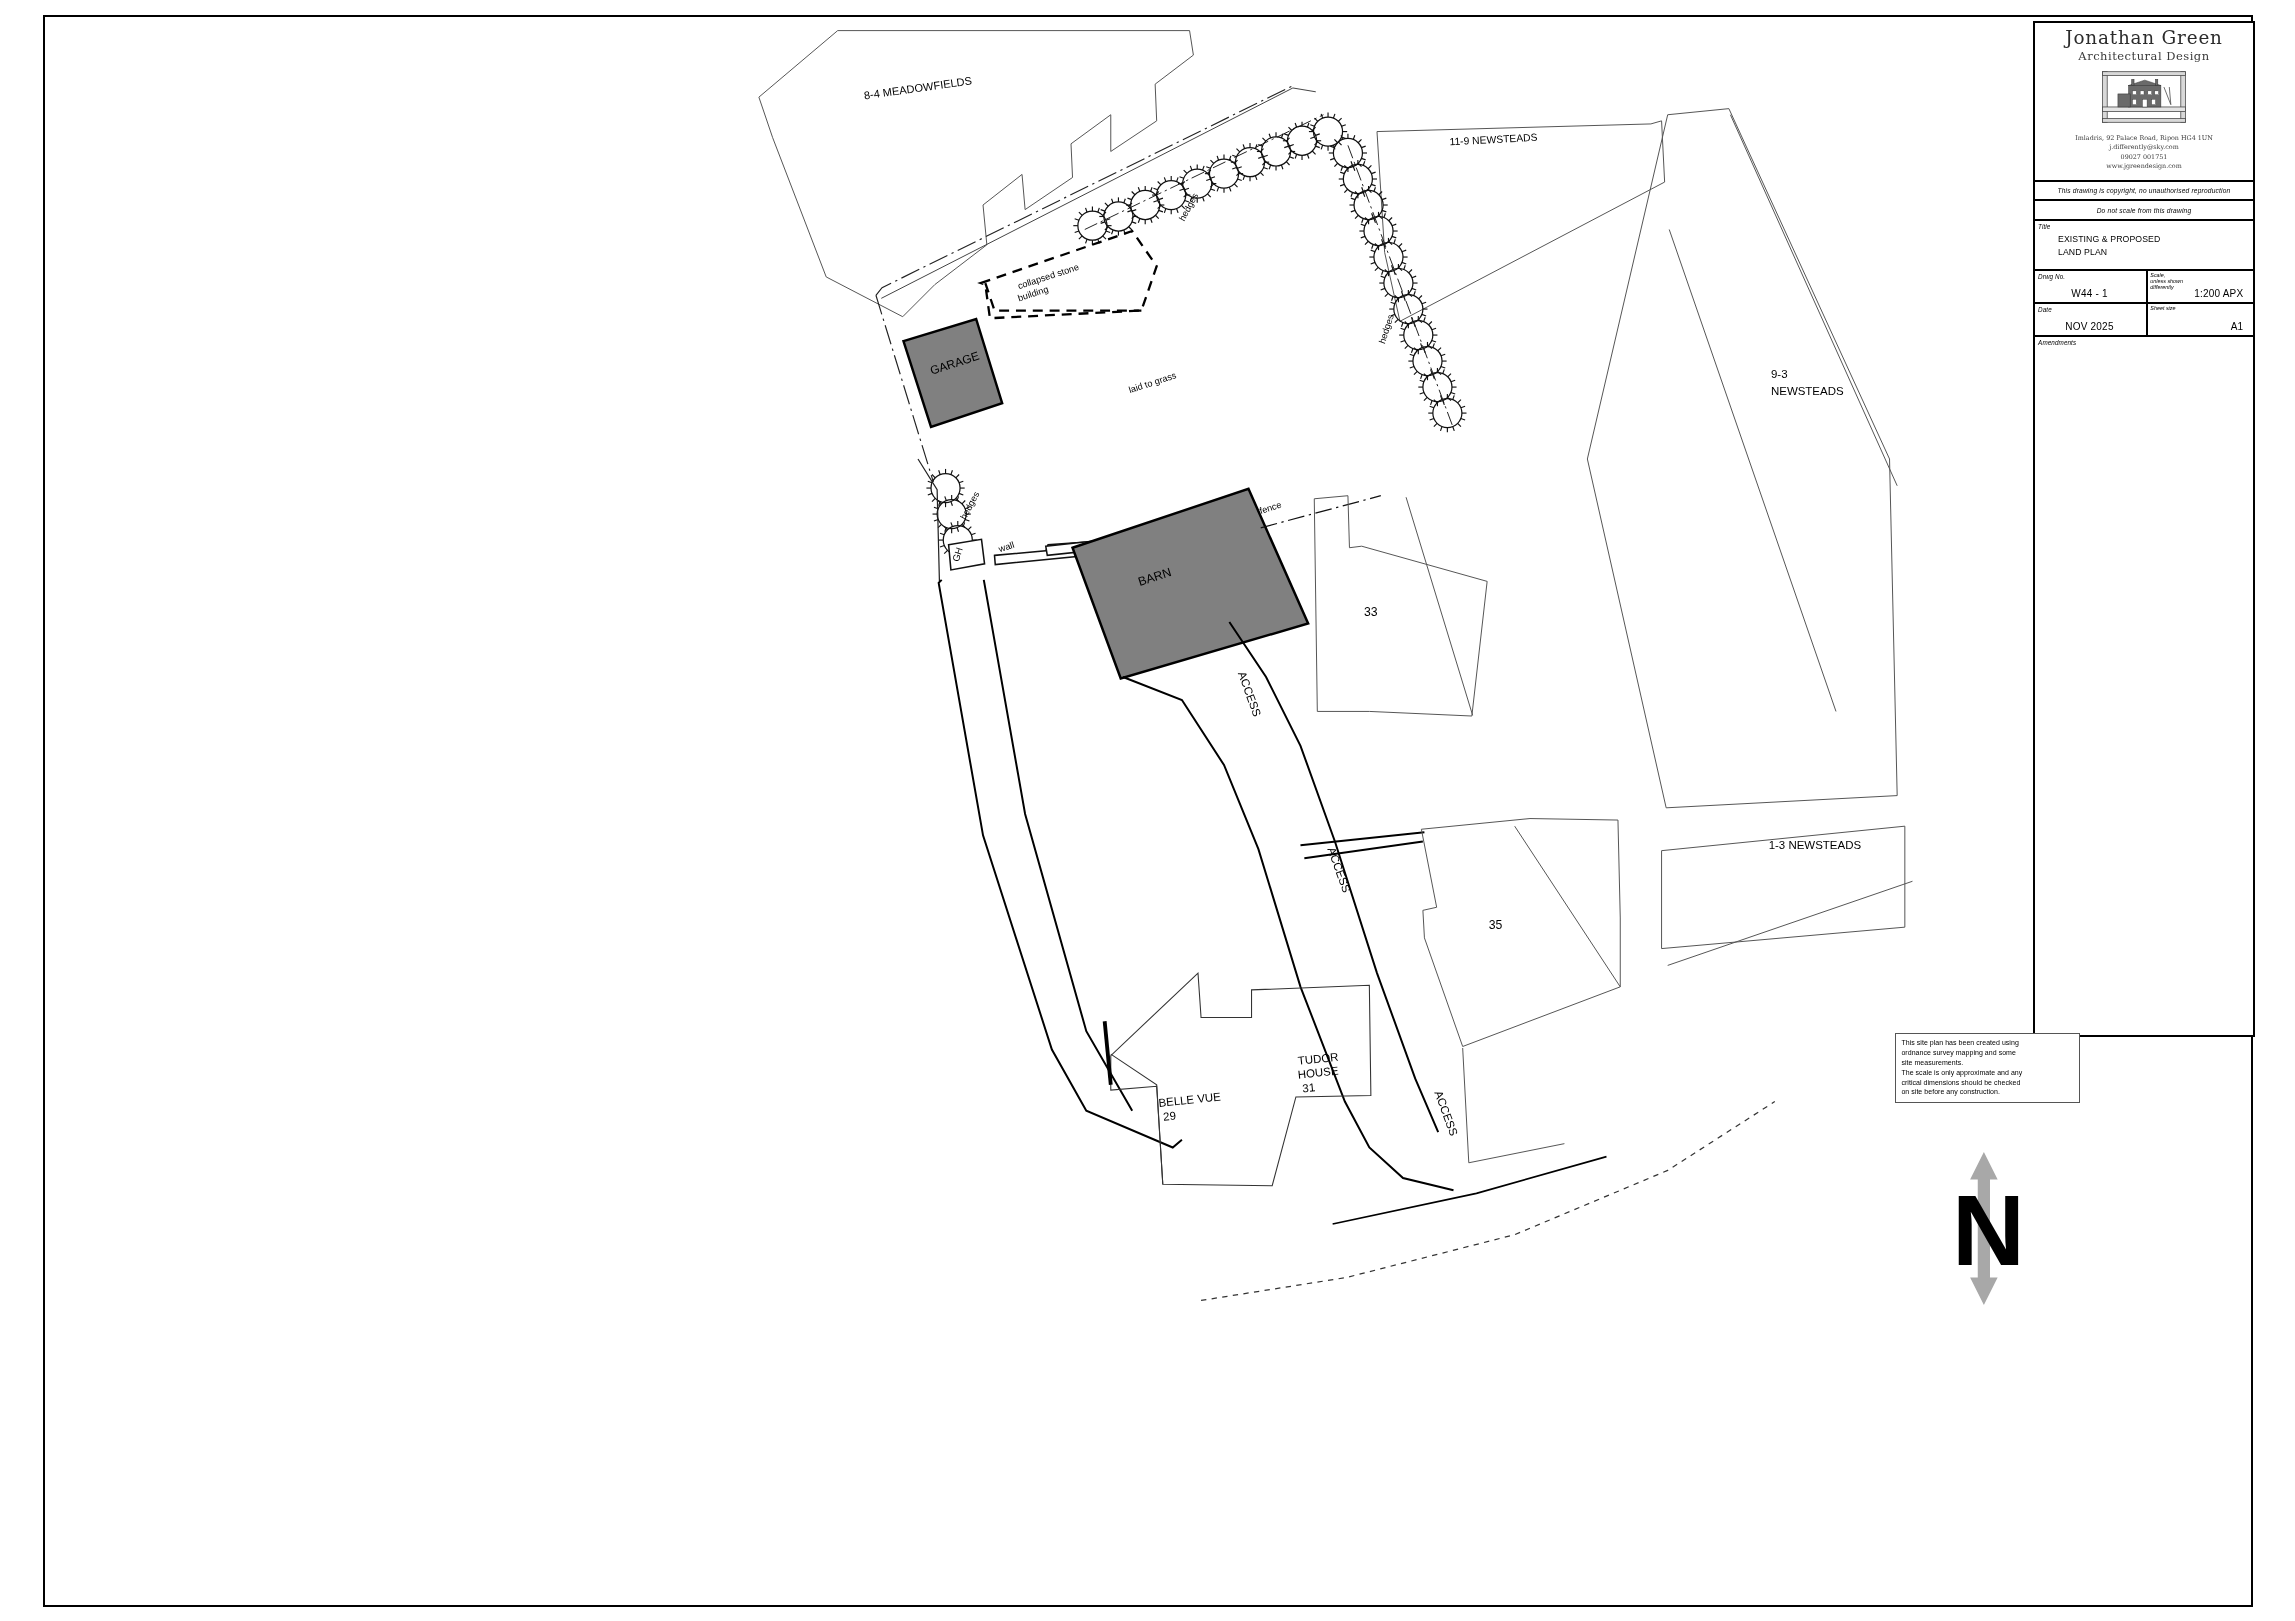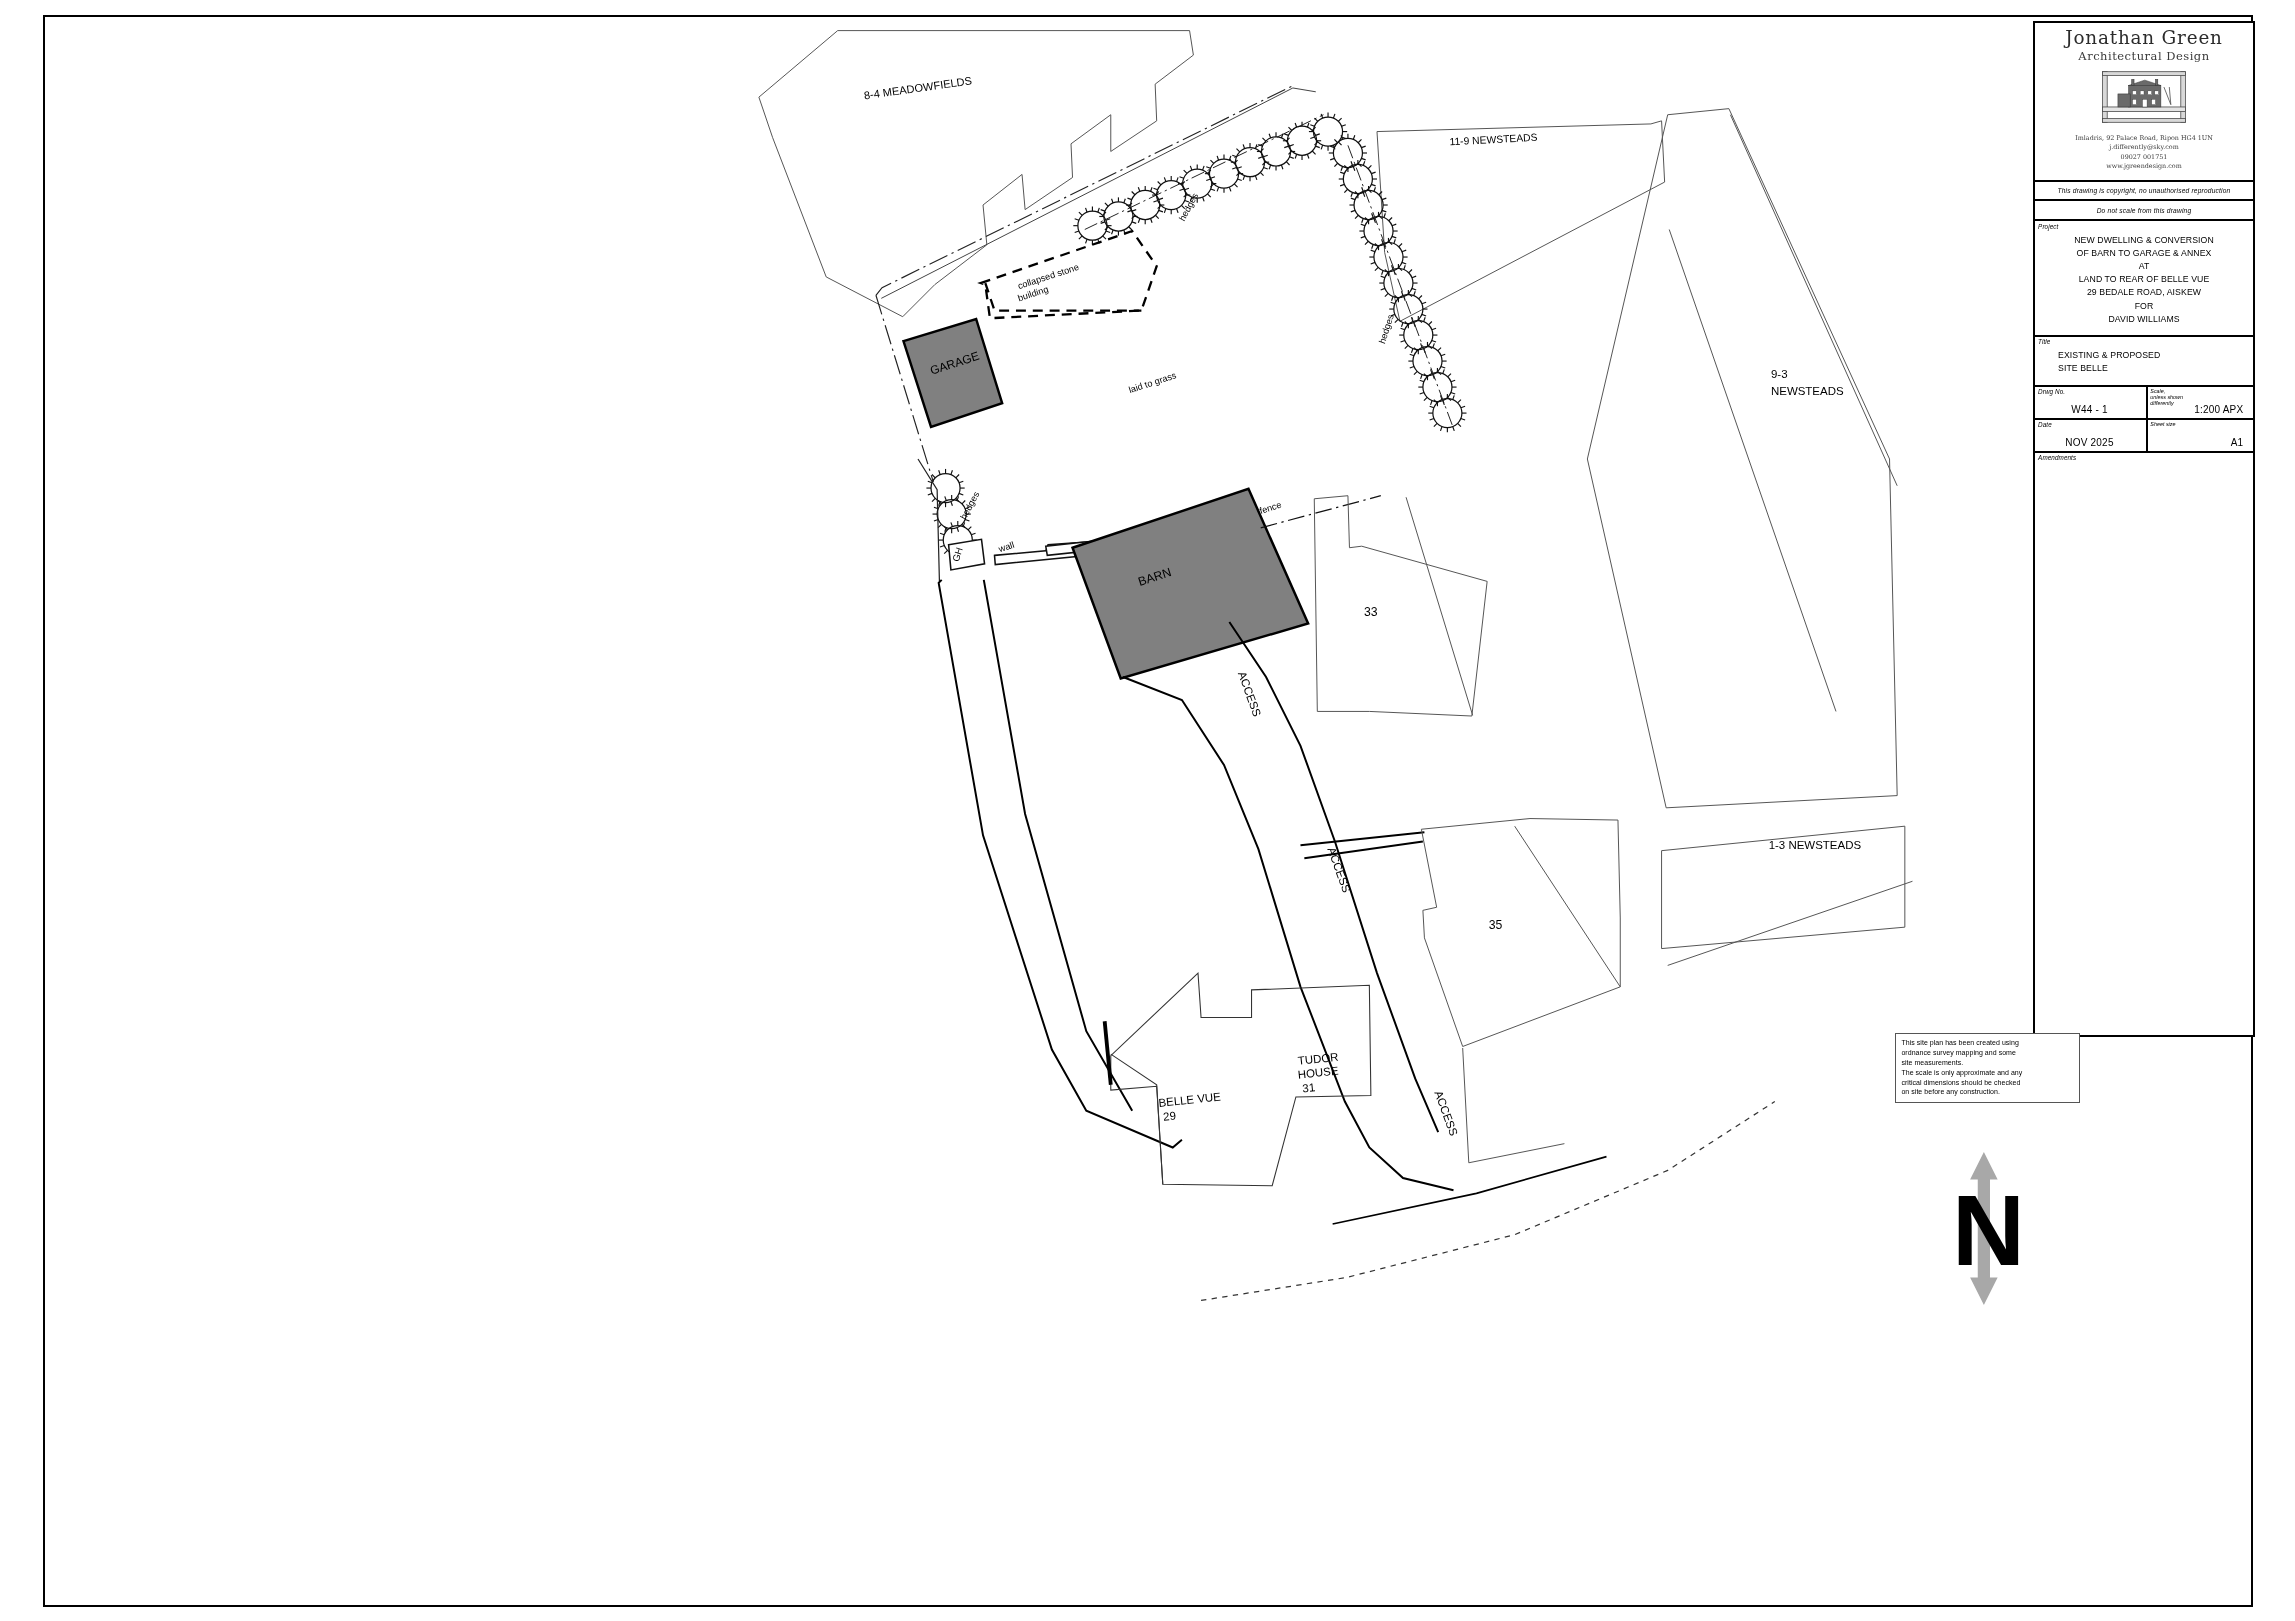--- a/index.html
+++ b/index.html
@@ -250,38 +250,26 @@
         <div>Imladris, 92 Palace Road, Ripon HG4 1UN</div>
         <div>j.differently@sky.com</div>
         <div>09027 001751</div>
         <div>www.jgreendesign.com</div>
       </div>
     </div>
 
     <div class="tb-row tb-note">This drawing is copyright, no unauthorised reproduction</div>
     <div class="tb-row tb-note">Do not scale from this drawing</div>
 
-    <div class="tb-row">
-      <span class="tb-caption">Project</span>
-      <div class="tb-project">
-        <div>NEW DWELLING &amp; CONVERSION</div>
-        <div>OF BARN TO GARAGE &amp; ANNEX</div>
-        <div>AT</div>
-        <div>LAND TO REAR OF BELLE VUE</div>
-        <div>29 BEDALE ROAD, AISKEW</div>
-        <div>FOR</div>
-        <div>DAVID WILLIAMS</div>
-      </div>
-    </div>
 
     <div class="tb-row">
       <span class="tb-caption">Title</span>
       <div class="tb-title">
         <div>EXISTING &amp; PROPOSED</div>
-        <div>SITE BELLE</div>
+        <div>LAND PLAN</div>
       </div>
     </div>
 
     <div class="tb-row">
       <div class="tb-split">
         <div class="tb-cellL">
           <span class="tb-caption">Drwg No.</span>
           <span class="tb-val">W44 - 1</span>
         </div>
         <div class="tb-cellR">

